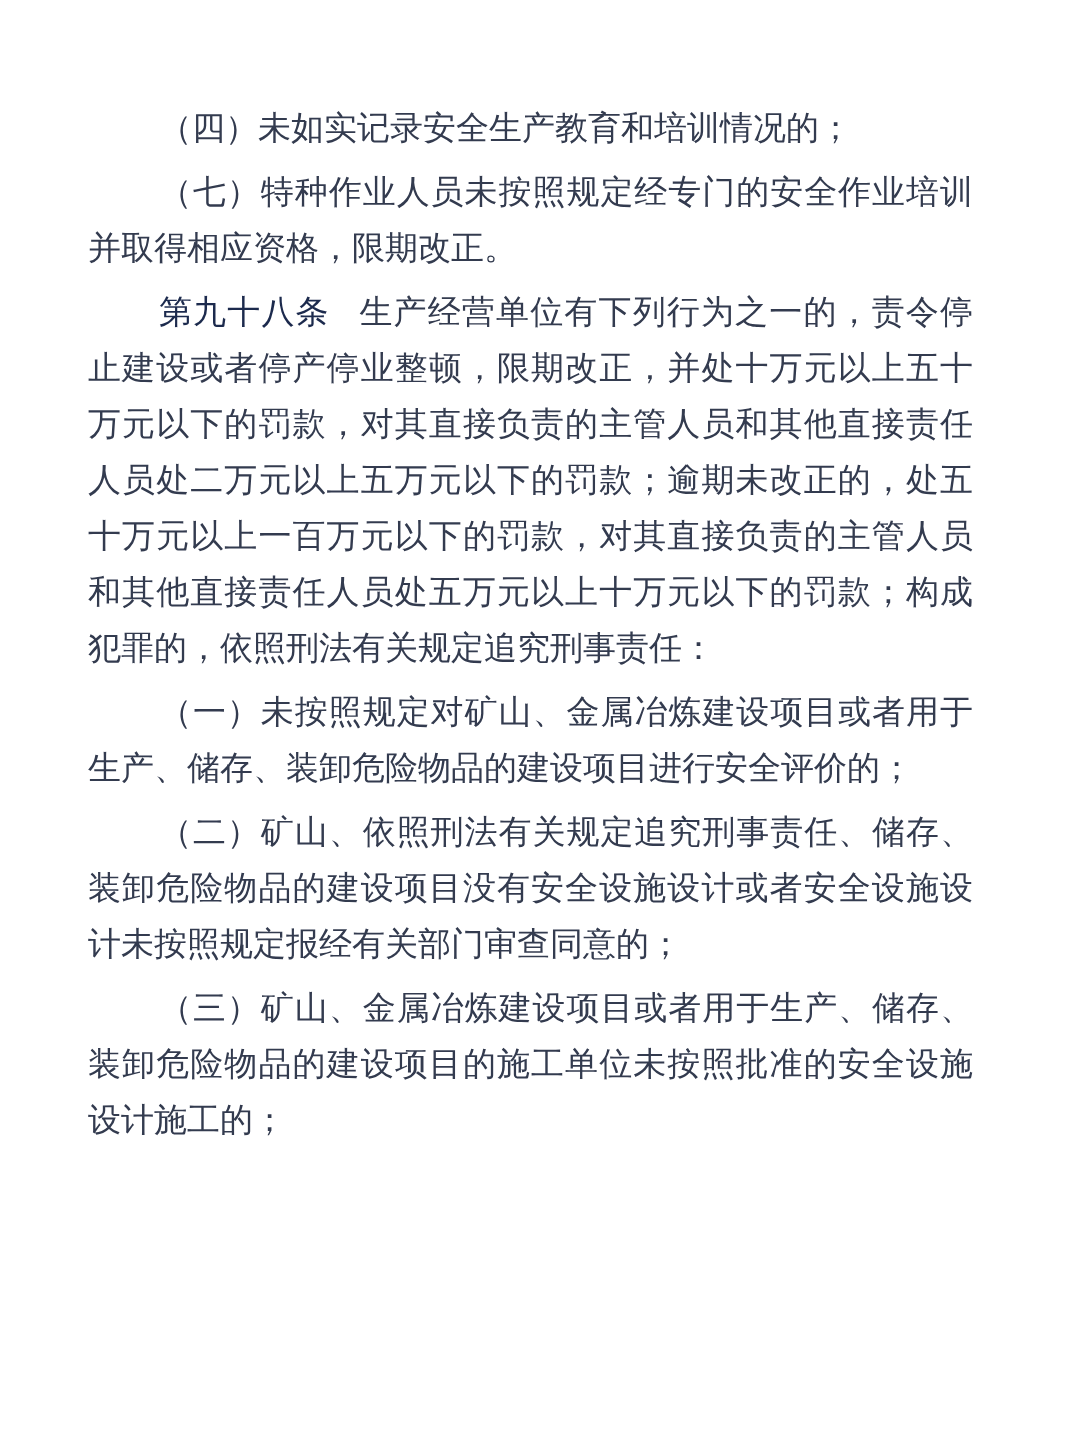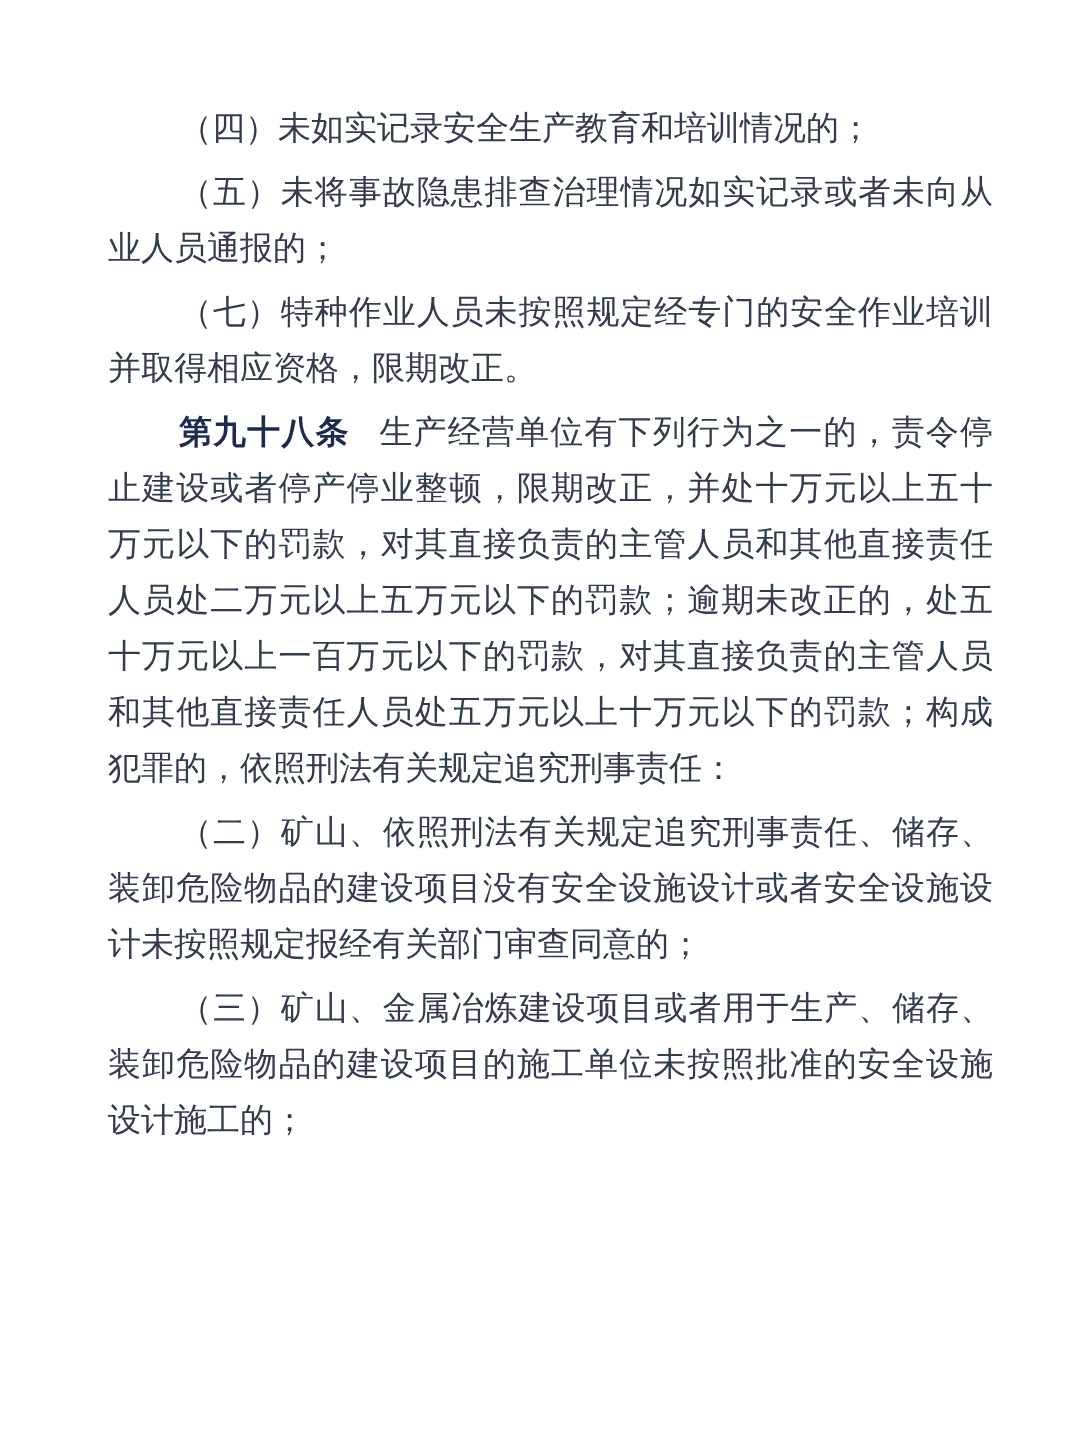--- a/index.html
+++ b/index.html
@@ -10,49 +10,49 @@
   .page {
     position: relative;
     box-sizing: border-box;
     width: 1080px;
     height: 1451px;
     background: #ffffff;
     overflow: hidden;
   }
   .content {
     position: absolute;
-    left: 108px;
+    left: 88px;
     top: 100px;
     width: 885px;
   }
   .para {
     margin: 0 0 8px 0;
     font-family: "Liberation Serif", "DejaVu Serif", serif;
     font-size: 33px;
     line-height: 56px;
     color: #333b4f;
     text-align: justify;
     text-indent: 2.15em;
     word-break: break-all;
   }
   .para:last-child {
     margin-bottom: 0;
   }
   .article-lead {
     font-family: "Liberation Sans", "DejaVu Sans", sans-serif;
-    font-weight: bold;
+    font-weight: normal;
     color: #1c2a4d;
     margin-right: 0.9em;
   }
 </style>
 </head>
 <body>
 
 <div class="page">
   <div class="content" id="document-content">
       <p class="para">（四）未如实记录安全生产教育和培训情况的；</p>
-      <p class="para">（五）未将事故隐患排查治理情况如实记录或者未向从业人员通报的；</p>
       <p class="para">（七）特种作业人员未按照规定经专门的安全作业培训并取得相应资格，限期改正。</p>
       <p class="para"><span class="article-lead">第九十八条</span>生产经营单位有下列行为之一的，责令停止建设或者停产停业整顿，限期改正，并处十万元以上五十万元以下的罚款，对其直接负责的主管人员和其他直接责任人员处二万元以上五万元以下的罚款；逾期未改正的，处五十万元以上一百万元以下的罚款，对其直接负责的主管人员和其他直接责任人员处五万元以上十万元以下的罚款；构成犯罪的，依照刑法有关规定追究刑事责任：</p>
+      <p class="para">（一）未按照规定对矿山、金属冶炼建设项目或者用于生产、储存、装卸危险物品的建设项目进行安全评价的；</p>
       <p class="para">（二）矿山、依照刑法有关规定追究刑事责任、储存、装卸危险物品的建设项目没有安全设施设计或者安全设施设计未按照规定报经有关部门审查同意的；</p>
       <p class="para">（三）矿山、金属冶炼建设项目或者用于生产、储存、装卸危险物品的建设项目的施工单位未按照批准的安全设施设计施工的；</p>
     </div>
 </div>
 
 </body></html>

